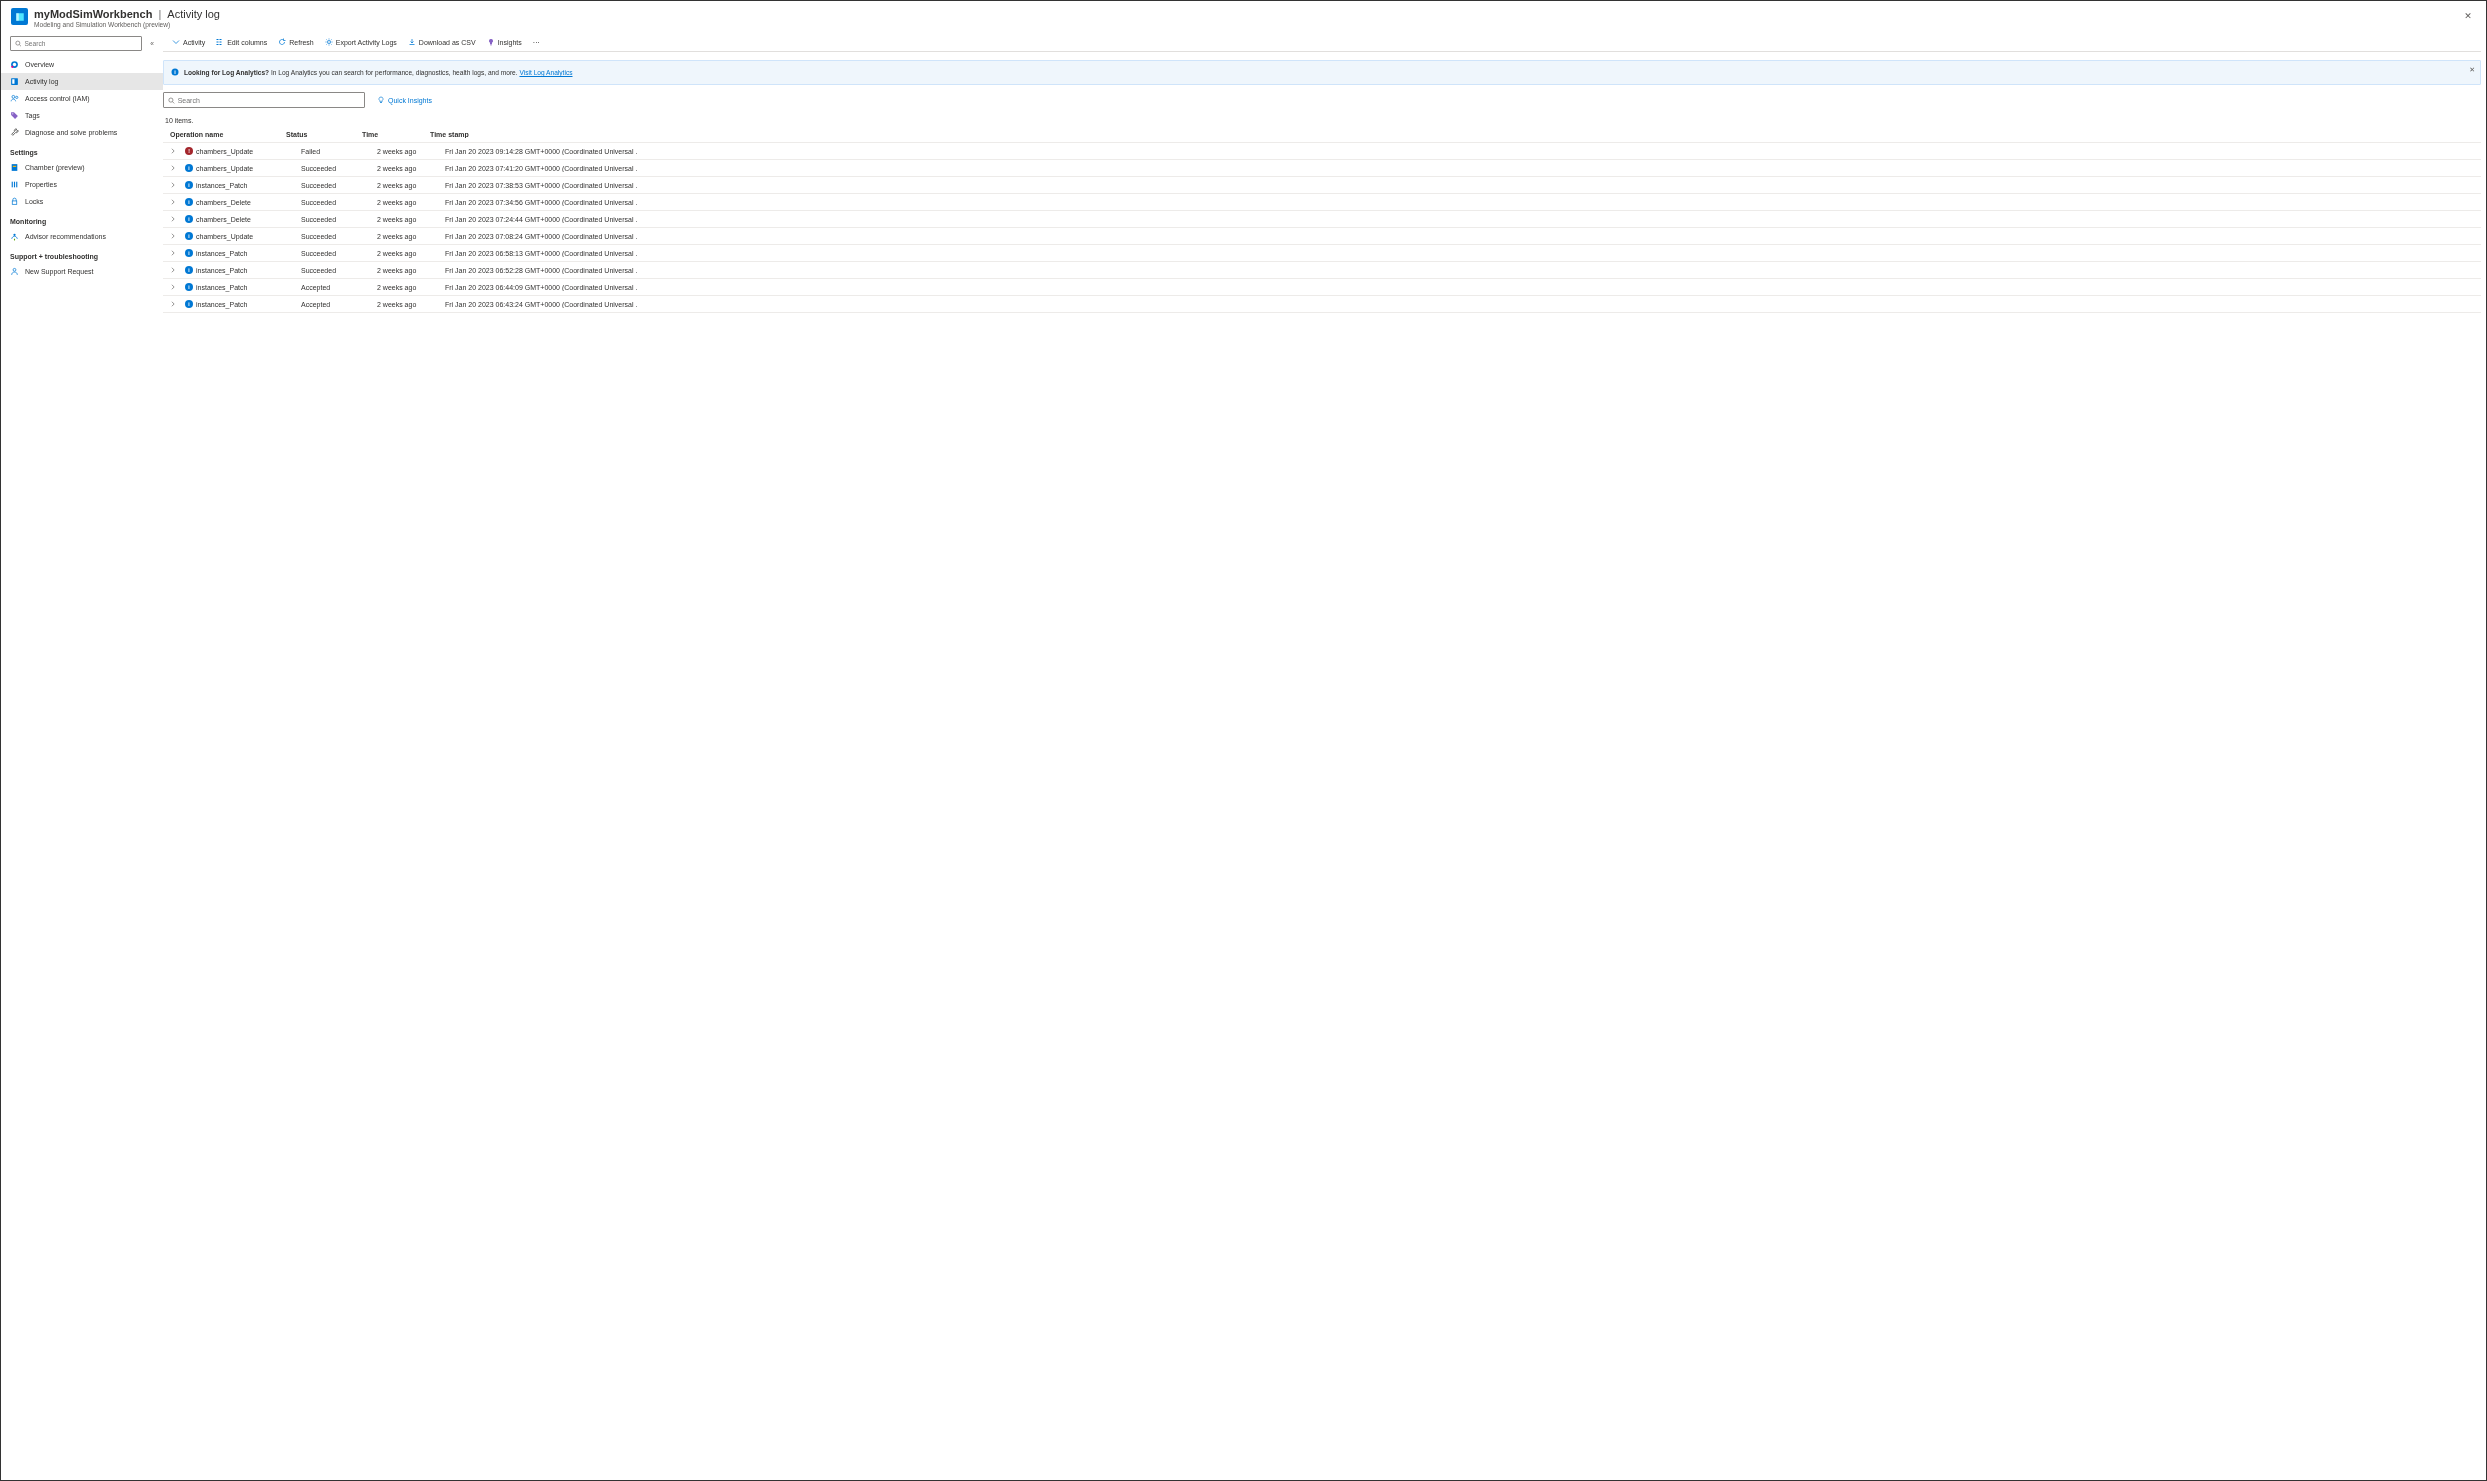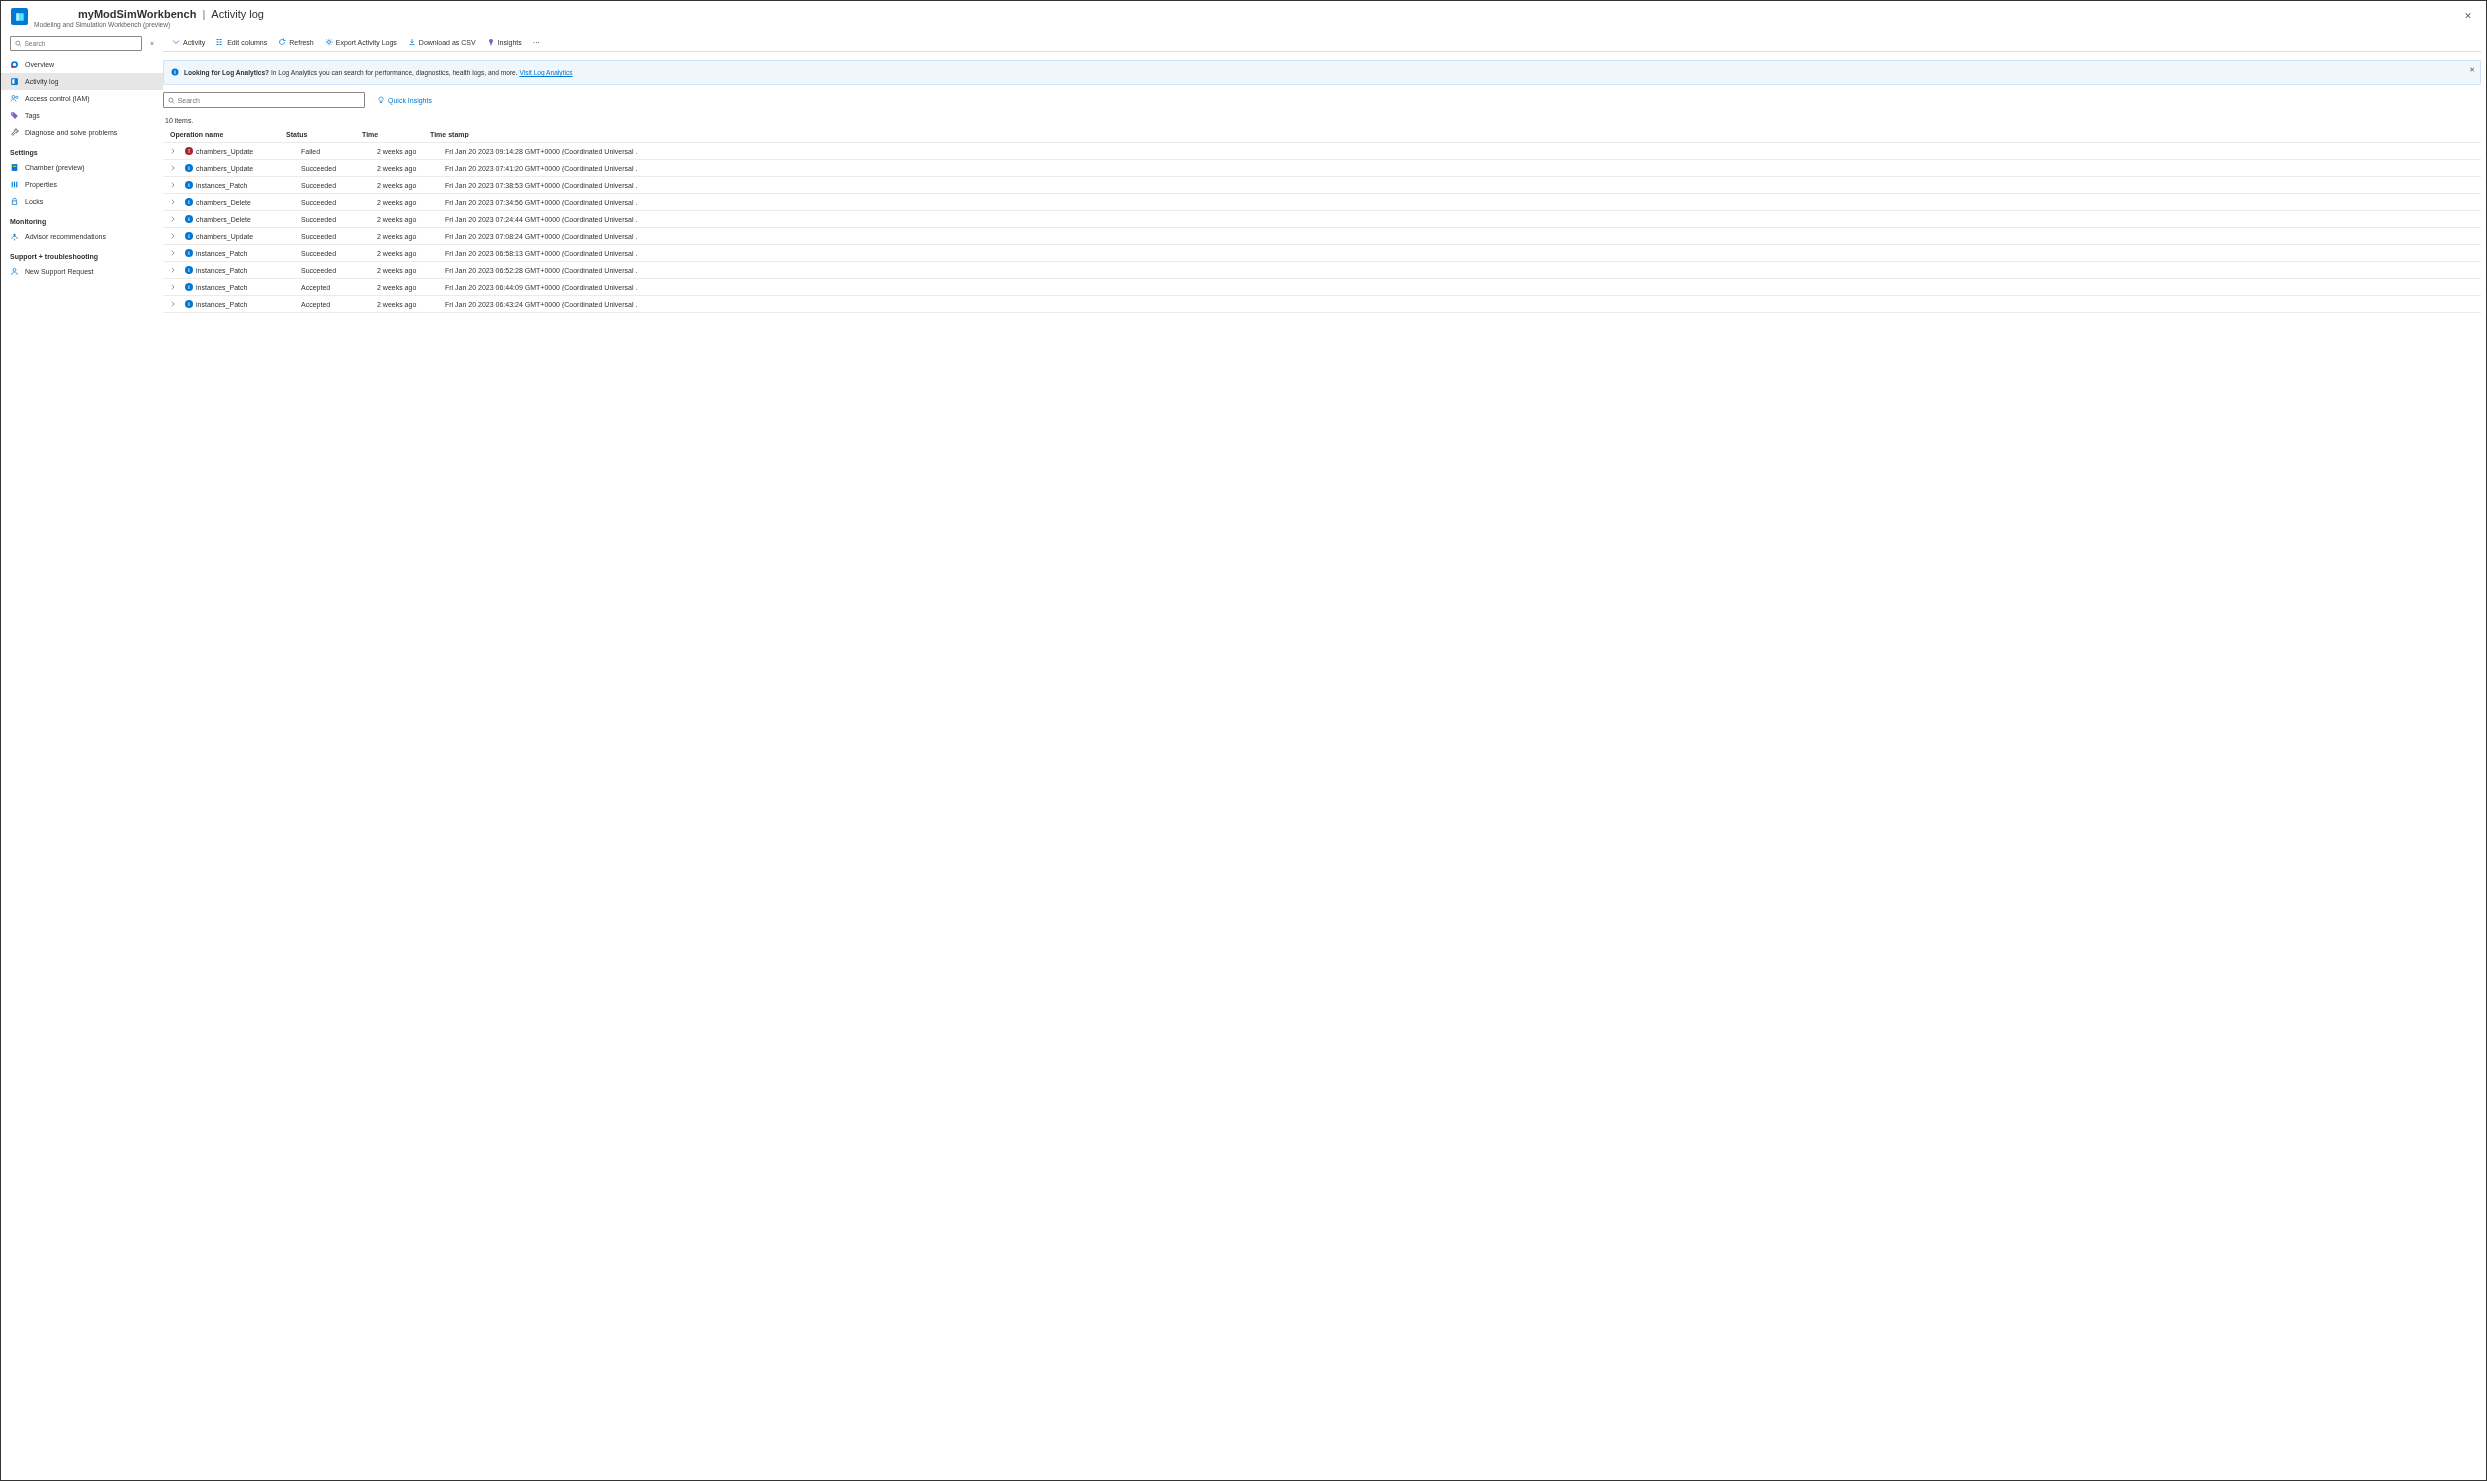--- a/index.html
+++ b/index.html
@@ -2,21 +2,21 @@
 <html style="font-size:8px"><head>
 <meta charset="utf-8">
 <style>
 * { box-sizing: border-box; margin: 0; padding: 0; }
 body { font-family: "Segoe UI", -apple-system, sans-serif; font-size: 6.6px; color: #323130; background: #fff; }
 .blade { border: 0.5px solid #333; display: flex; flex-direction: column; height: 100vh; }
 .header { display: flex; align-items: flex-start; padding: 7px 10px 5px 10px; border-bottom: none; }
 .header-icon { width: 17px; height: 17px; background: #0078d4; border-radius: 2px; margin-right: 6px; flex: none; display:flex; align-items:center; justify-content:center; }
 .header-icon svg { width: 10px; height: 10px; }
 .header-text { flex: 1; }
-.header-title { font-size: 11px; font-weight: 600; color: #323130; margin-left: 44px; }
+.header-title { font-size: 11px; font-weight: 600; color: #323130; }
 .header-title .sep { color: #757575; font-weight: 400; margin: 0 3px; }
 .header-title .sub { font-weight: 400; color: #323130; }
 .header-subtitle { font-size: 6.6px; color: #605e5c; margin-top: 1px; }
 .close-btn { width: 16px; height: 16px; display: flex; align-items: center; justify-content: center; cursor: pointer; color: #605e5c; font-size: 9px; }
 .body { display: flex; flex: 1; overflow: hidden; }
 .sidebar { width: 162px; flex: none; padding: 2px 0; overflow-y: auto; }
 .sidebar-search-row { display:flex; align-items:center; padding: 1px 5px 5px 9px; }
 .sidebar-search { flex:1; display:flex; align-items:center; border:0.5px solid #8a8886; border-radius:1px; height:15px; padding:0 4px; }
 .sidebar-search svg { width:7px; height:7px; color:#605e5c; margin-right:3px; }
 .sidebar-search input { border:none; outline:none; font-size:6.6px; width:100%; }

